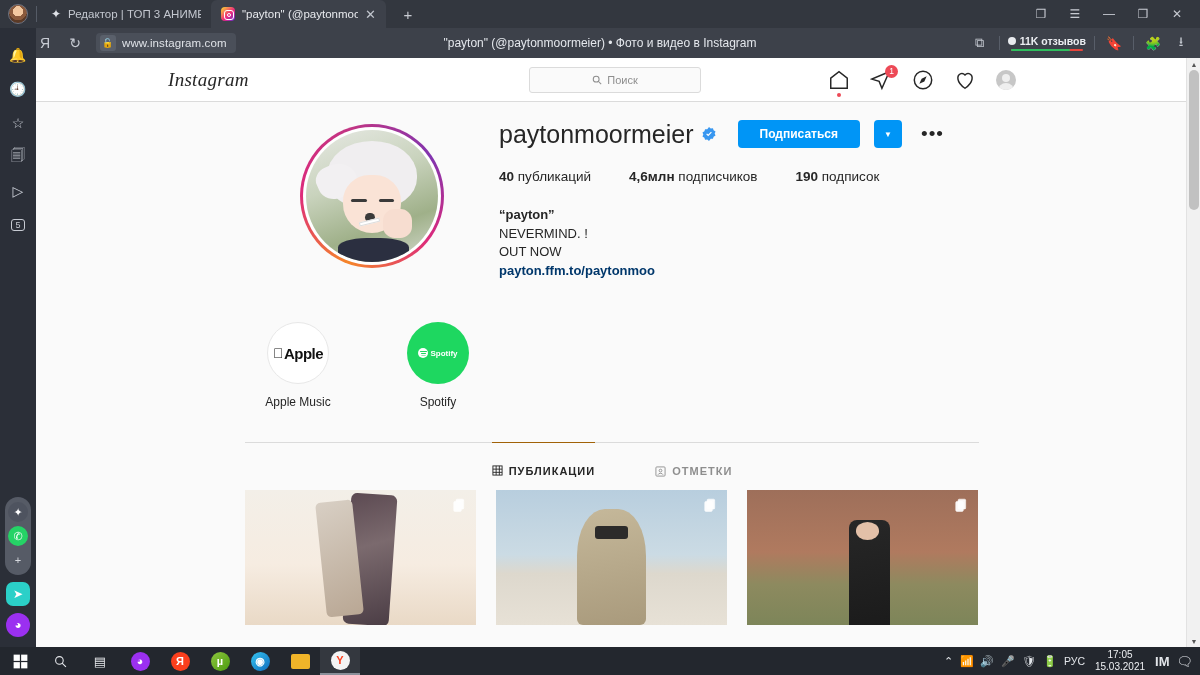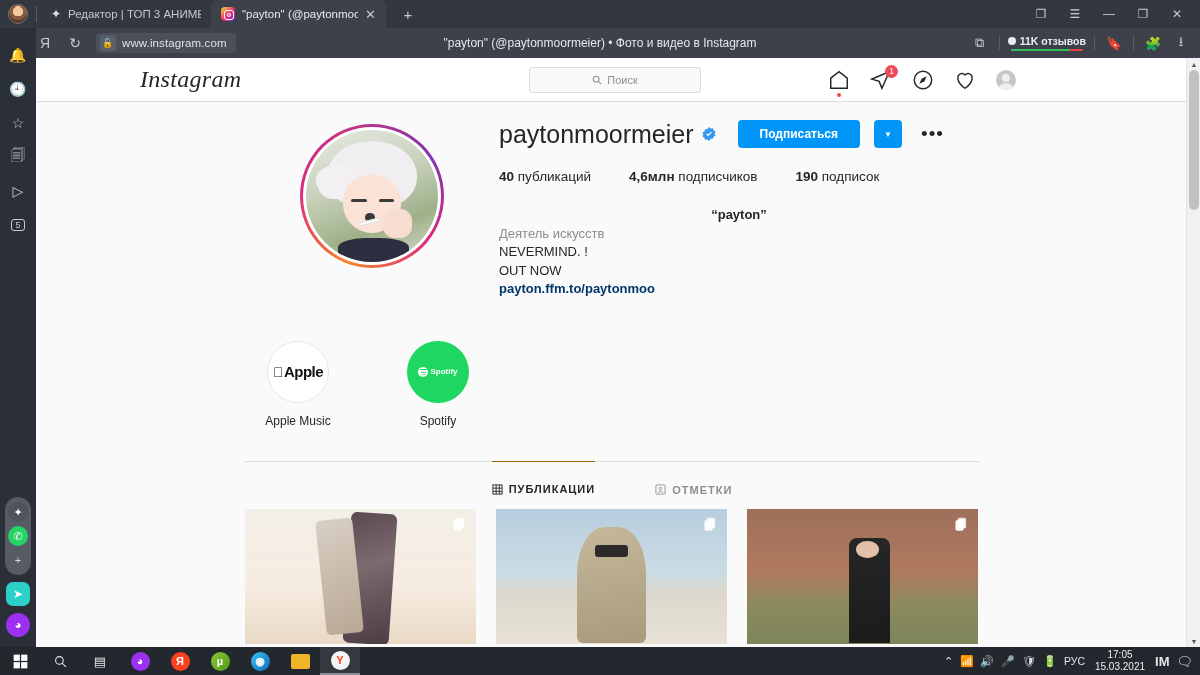--- a/index.html
+++ b/index.html
@@ -117,22 +117,22 @@
   
   .viewport {
     position:absolute; left:36px; top:58px; width:1152px; height:589px; background:#fafafa;
     overflow:hidden;
   }
   .ig-header {
     height:44px; background:#fff; border-bottom:1px solid #dbdbdb;
     display:flex; align-items:center; padding:0 24px; position:relative;
   }
   .ig-logo {
-    font-family:"Liberation Serif", serif; font-size:24px; font-style:italic;
-    color:#262626; margin-left:80px; letter-spacing:.3px;
+    font-family:"Liberation Serif", serif; font-size:19px; font-style:italic;
+    color:#262626; margin-left:108px; letter-spacing:.3px;
   }
   .ig-search {
     position:absolute; left:493px; top:9px; width:172px; height:26px;
     background:#fafafa; border:1px solid #dbdbdb; border-radius:3px;
     display:flex; align-items:center; justify-content:center; gap:5px;
   }
   .ig-search-ph { font-size:11px; color:#8e8e8e; }
   .ig-nav { position:absolute; right:172px; top:0; height:44px; display:flex; align-items:center; gap:20px; }
   .nav-item { position:relative; width:22px; height:22px; color:#262626; }
   .nav-badge {
@@ -178,21 +178,21 @@
   }
   .btn-drop {
     background:#0095f6; color:#fff; border:none; border-radius:4px;
     width:28px; height:28px; margin-left:7px; font-size:8px;
   }
   .btn-more { margin-left:12px; font-size:19px; color:#262626; letter-spacing:1px; line-height:14px; }
   .stats { display:flex; gap:0; margin-top:20px; font-size:13.5px; color:#262626; }
   .stat { margin-right:38px; }
   .stat b { font-weight:bold;margin-top:22px; }
   .bio { margin-top:22px; font-size:13px; line-height:18.5px; color:#262626; }
-  .bio .b-name { font-weight:bold;text-align:center; }
+  .bio .b-name { font-weight:bold; }
   .bio .b-cat { color:#8e8e8e; }
   .bio .b-link { color:#00376b; font-weight:bold; text-decoration:none; }
 
   .links-row { display:flex; gap:40px; margin:42px 0 0 3px; }
   .link-item { width:100px; display:flex; flex-direction:column; align-items:center; gap:11px; }
   .link-circle {
     width:62px; height:62px; border-radius:50%; display:flex; align-items:center; justify-content:center;
     background:#fff; border:1px solid #e8e8e8;
   }
   .link-circle.spotify { background:#1ed760; border:none; }
@@ -424,21 +424,20 @@
               <span>подписчиков</span>
             </div>
             <div class="stat">
               <b>190</b>
               <span>подписок</span>
             </div>
           </div>
 
           <div class="bio">
             <div class="b-name">“payton”</div>
-            <div class="b-cat">Деятель искусств</div>
             <div>NEVERMIND. !</div>
             <div>OUT NOW</div>
             <a class="b-link" href="#">payton.ffm.to/paytonmoo</a>
           </div>
         </div>
       </div>
 
       <div class="links-row">
         <div class="link-item">
           <div class="link-circle">

